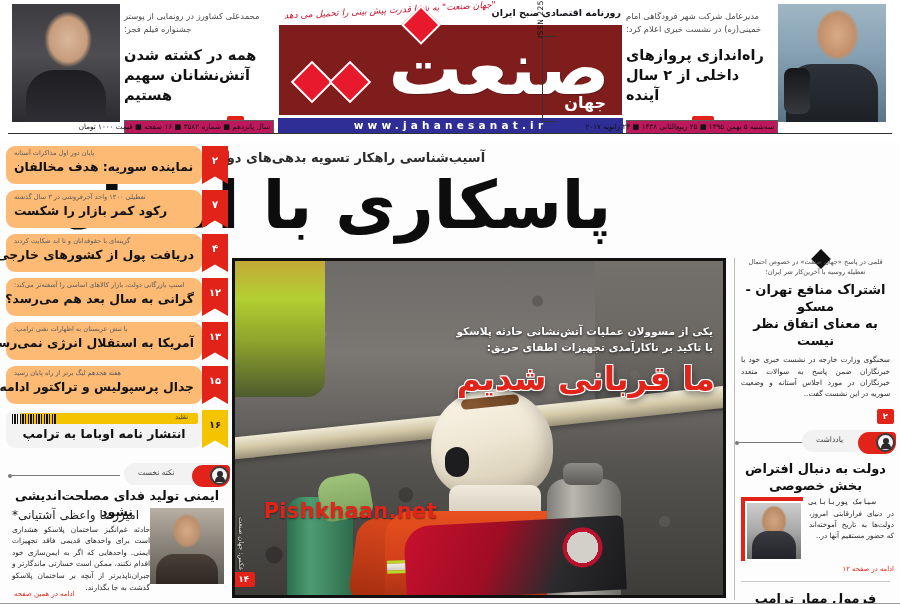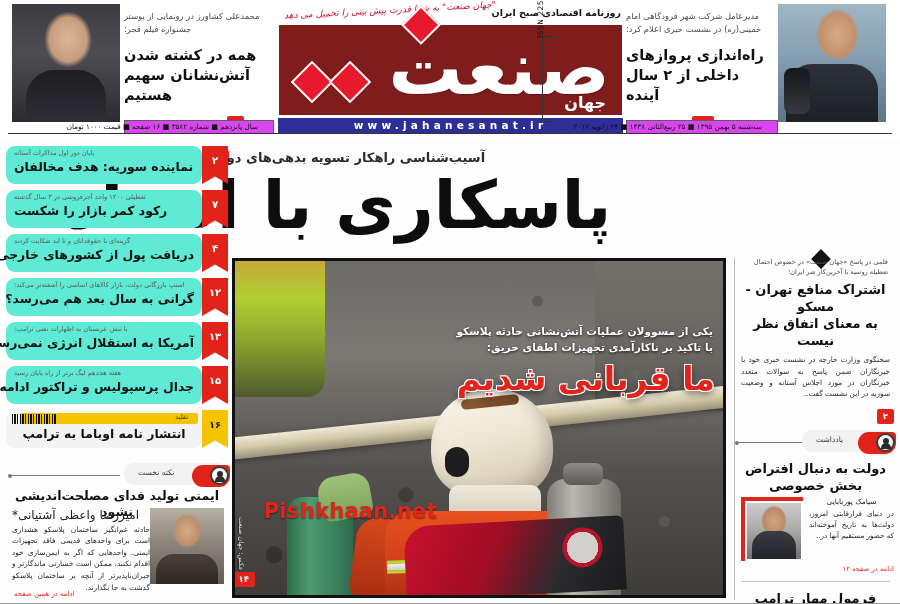--- a/index.html
+++ b/index.html
@@ -159,22 +159,22 @@
   }
   .teaser-chip-wrap { margin-top: 6px; }
   .teaser.left .teaser-chip-wrap  { text-align: right; padding-right: 30px; }
   .teaser.right .teaser-chip-wrap { text-align: right; padding-right: 62px; }
   .strip {
     position: absolute; bottom: -2px;
     height: 14px;
     border: 1px solid #5d5d5d;
     font-size: 7.2px; line-height: 12px;
     color: #111; text-align: center;
-    background: #d946ef; white-space: nowrap;
-    padding: 0 15px;
+    background: #be185d; white-space: nowrap;
+    padding: 0 3px;
   }
   .teaser.left .strip  { left: 118px; width: 150px; }
   .teaser.right .strip { left: 0px;   width: 152px; }
 
   
   .sidebar {
     position: absolute; top: 146px; left: 6px;
     width: 222px;
   }
   .side-item {
@@ -187,21 +187,21 @@
     width: 26px; height: 38px;
     background: #e2231a;
     clip-path: polygon(0 0, 100% 0, 100% 100%, 50% 80%, 0 100%);
     color: #fff; font-size: 10px; font-weight: bold;
     text-align: center; line-height: 30px;
   }
   .side-flag.yellow { background: #f5c400; color: #1a1a1a; }
   .side-card {
     position: absolute; top: 0; left: 0;
     width: 196px; height: 38px;
-    background: #5eead4;
+    background: #fdba74;
     border-radius: 9px;
     padding: 3px 8px 0 8px;
     text-align: left;
   }
   .side-kicker {
     font-size: 6.6px; line-height: 9px; color: #5a5a5a;
     text-align: left;
   }
   .side-headline {
     font-size: 12.4px; line-height: 17px;
@@ -520,21 +520,21 @@
     padding-left: 2px;
   }
   .rc-diamond {
     position: absolute; top: -6px; right: 66px;
     width: 14px; height: 14px; background: #111;
     transform: rotate(45deg);
   }
   .rc-block { position: relative; }
   .rc-kicker {
     font-size: 6.6px; line-height: 9.6px; color: #4a4a4a;
-    text-align: right; padding: 0 6px;
+    text-align: center; padding: 0 6px;
   }
   .rc-title {
     margin-top: 4px;
     font-size: 13px; line-height: 17px;
     font-weight: bold; color: #0f0f0f; text-align: center;
   }
   .rc-body {
     margin-top: 5px;
     font-size: 7.3px; line-height: 11.4px;
     color: #2a2a2a; text-align: justify;
@@ -785,21 +785,21 @@
       <div class="rc-title">
         <div>دولت به دنبال افتراض</div>
         <div>بخش خصوصی</div>
       </div>
       <div class="rc-text-wrap">
         <div class="rc-photo-frame">
           <div class="rc-photo">
               <div class="op-face-b"></div>
             </div>
         </div>
-        <div class="rc-author" style="text-align:center;margin-bottom:2px;">سیامک پوربابایی</div>
+        <div class="rc-author" style="text-align:left;margin-bottom:2px;font-family:Liberation Mono, monospace;">سیامک پوربابایی</div>
         <div class="rc-col-text">در دنیای فرارقابتی امروز، دولت‌ها به تاریخ آموخته‌اند که حضور مستقیم آنها در..</div>
       </div>
       <div class="rc-more">ادامه در صفحه ۱۲</div>
     </div>
 
     <div class="rc-sep"></div>
 
     <div class="rc-block">
       <div class="rc-title">فرمول مهار ترامپ</div>
 

